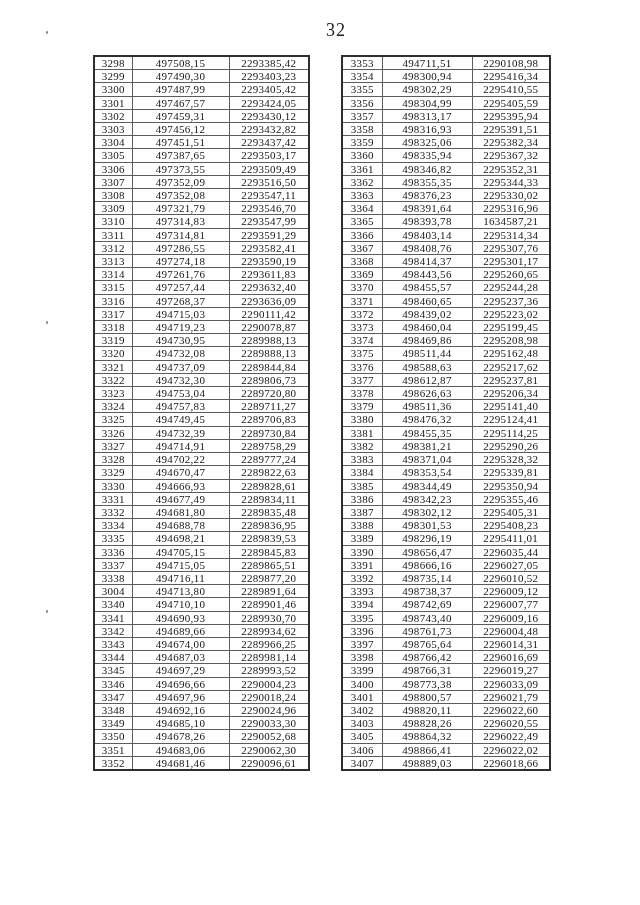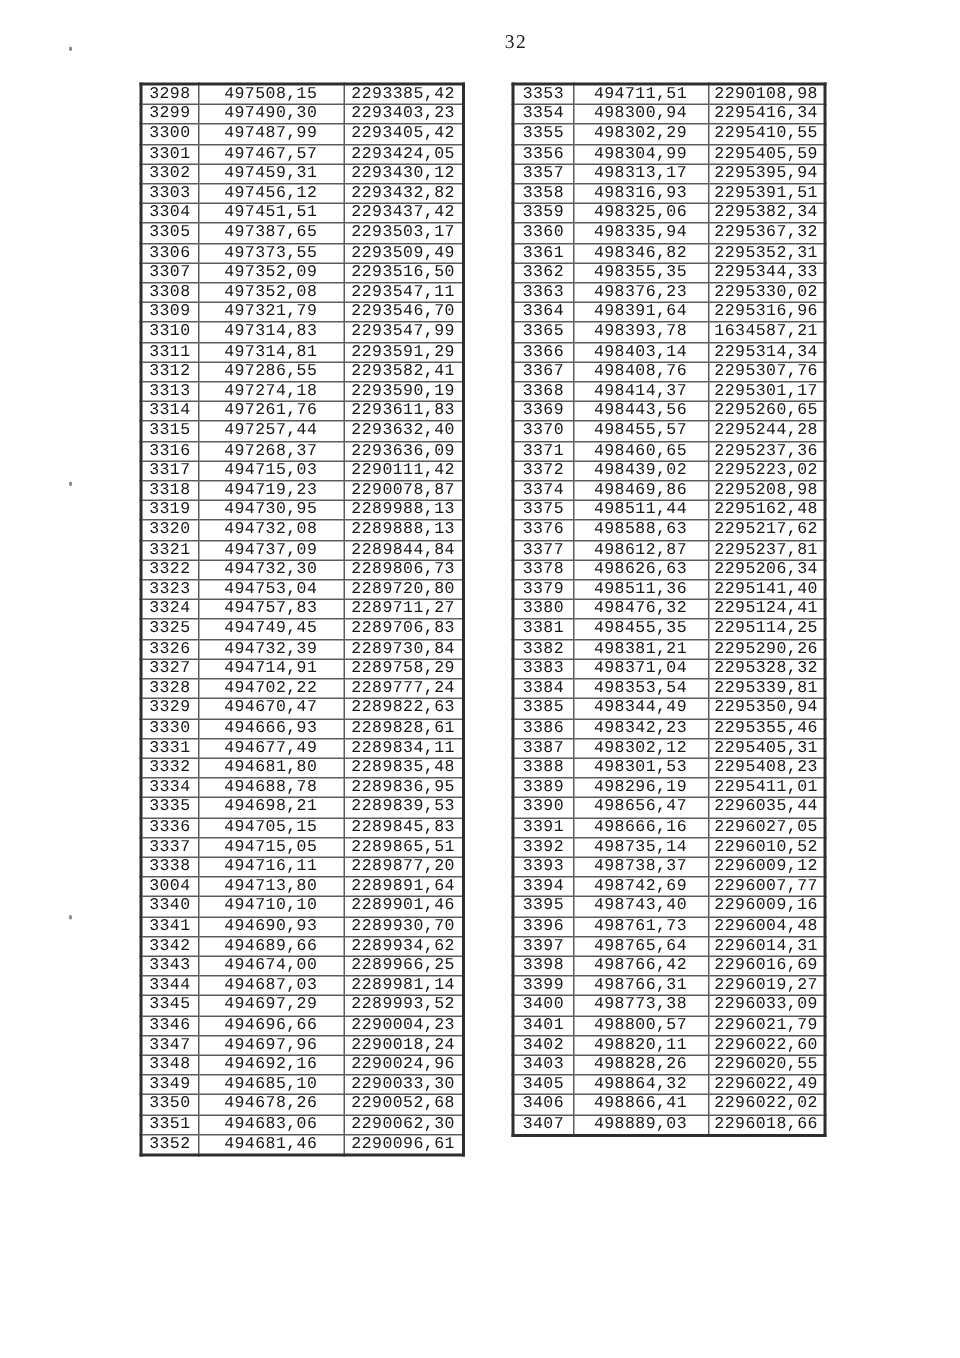--- a/index.html
+++ b/index.html
@@ -8,34 +8,32 @@
     background: #ffffff;
     position: relative;
     font-family: "Liberation Serif", "DejaVu Serif", serif;
     color: #1c1c1c;
     overflow: hidden;
   }
   .page-number {
     position: absolute;
     top: 20px; left: 326px;
     width: 36px;
-    text-align: center;
-    font-size: 13px;
+    font-size: 18px;
     letter-spacing: 1px;
     color: #222;
   }
   table.coords-table {
     position: absolute;
     top: 55px;
     border-collapse: collapse;
     table-layout: fixed;
     font-size: 11px;
     color: #161616;
     border: 2px solid #2e2e2e;
-    font-family: Liberation Mono, monospace;
   }
   table.coords-table.left  { left: 93px; }
   table.coords-table.right { left: 307px; margin-left: 34px; }
   table.coords-table td {
     border: 1px solid #5c5c5c;
     height: 12.2px;
     line-height: 12.2px;
     padding: 0;
     text-align: center;
     white-space: nowrap;
@@ -450,20 +448,25 @@
         <td>3371</td>
         <td>498460,65</td>
         <td>2295237,36</td>
       </tr>
       <tr>
         <td>3372</td>
         <td>498439,02</td>
         <td>2295223,02</td>
       </tr>
       <tr>
+        <td>3373</td>
+        <td>498460,04</td>
+        <td>2295199,45</td>
+      </tr>
+      <tr>
         <td>3374</td>
         <td>498469,86</td>
         <td>2295208,98</td>
       </tr>
       <tr>
         <td>3375</td>
         <td>498511,44</td>
         <td>2295162,48</td>
       </tr>
       <tr>

